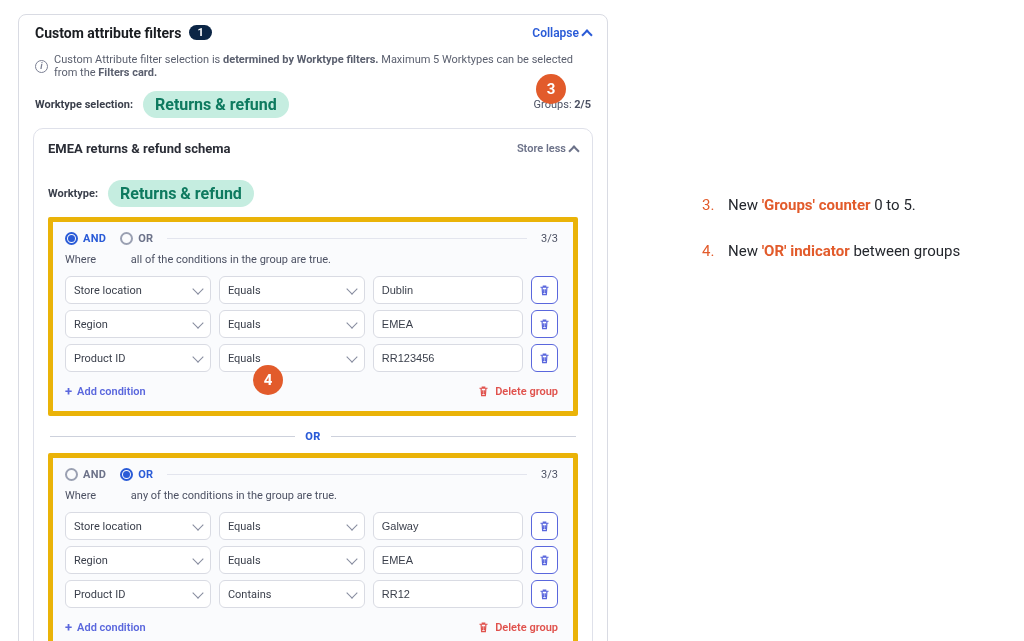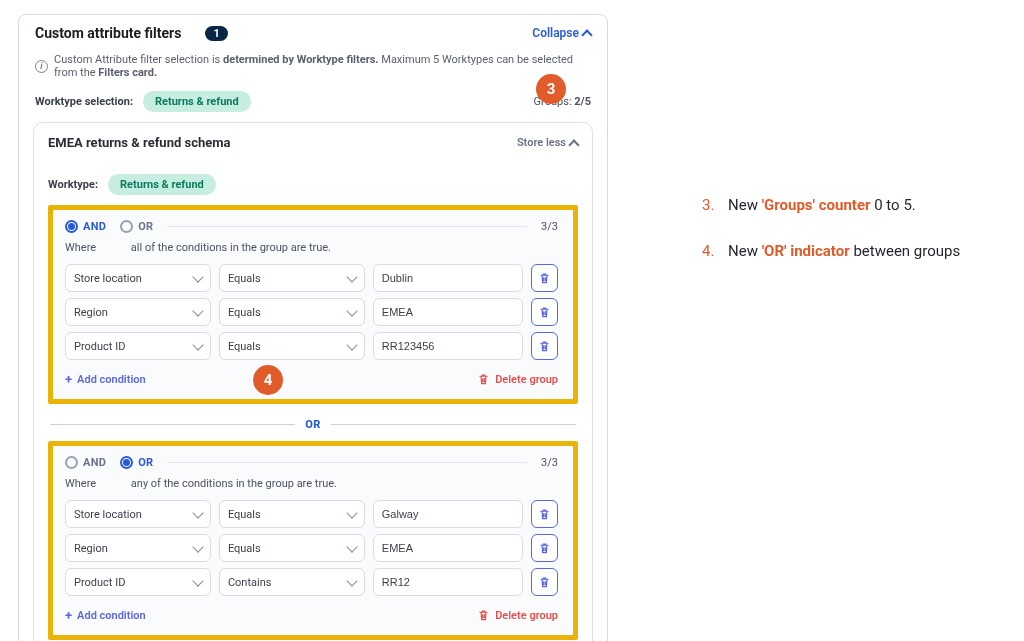--- a/index.html
+++ b/index.html
@@ -1,35 +1,35 @@
 <!DOCTYPE html>
 <html><head>
   <meta charset="utf-8">
   <style>
     * { box-sizing: border-box; margin: 0; padding: 0; }
     body { font-family: -apple-system, BlinkMacSystemFont, "Segoe UI", Roboto, Arial, sans-serif; background: #fff; width: 1024px; height: 641px; position: relative; }
 
     .panel { position: absolute; left: 18px; top: 14px; width: 590px; border: 1px solid #d9dbe3; border-radius: 8px; padding: 0 14px 12px 14px; }
 
     .panel-header { display: flex; align-items: center; justify-content: space-between; padding: 10px 2px 8px 2px; }
-    .panel-title-wrap { display: flex; align-items: flex-end; gap: 24px; }
+    .panel-title-wrap { display: flex; align-items: flex-start; gap: 8px; }
     .panel-title { font-size: 14px; font-weight: 700; color: #1a1d21; }
     .badge-count { background: #0b2545; color: #fff; font-size: 11px; font-weight: 700; border-radius: 999px; padding: 1px 8px; }
     .collapse-link { color: #2a5bd7; font-size: 12px; font-weight: 600; display: flex; align-items: center; gap: 4px; cursor: pointer; }
     .chev-up { display: inline-block; width: 8px; height: 8px; border-left: 2px solid #2a5bd7; border-top: 2px solid #2a5bd7; transform: rotate(45deg); margin-top: 4px; }
     .chev-up.gray { border-color: #6c7289; }
 
     .info-row { display: flex; align-items: center; gap: 6px; font-size: 11px; color: #5a5f6e; padding: 4px 2px 8px 2px; }
     .info-icon { width: 13px; height: 13px; border: 1px solid #7b8094; border-radius: 50%; display: flex; align-items: center; justify-content: center; font-size: 9px; color: #7b8094; font-style: italic; font-weight: 700; flex-shrink: 0; }
     .info-text b { font-weight: 700; }
 
     .wt-row { display: flex; align-items: center; justify-content: space-between; padding: 4px 2px 10px 2px; }
     .wt-left { display: flex; align-items: center; gap: 10px; }
     .wt-label { font-size: 11px; font-weight: 700; color: #3a3f4b; }
-    .pill { background: #c5ede0; color: #0e7a5f; font-size: 11px; font-weight: 700; border-radius: 999px; padding: 4px 12px; display: inline-block; }
+    .pill { background: #c5ede0; color: #0e7a5f; font-size: 16px; font-weight: 700; border-radius: 999px; padding: 4px 12px; display: inline-block; }
     .groups-counter { font-size: 11px; color: #4c5163; }
     .groups-counter b { font-weight: 700; }
 
     .schema-card { border: 1px solid #dfe1ea; border-radius: 10px; padding: 12px 14px; background: #fff; }
     .schema-head { display: flex; align-items: center; justify-content: space-between; }
     .schema-title { font-size: 13px; font-weight: 700; color: #2a2d36; }
     .show-less { font-size: 11px; color: #6c7289; font-weight: 600; display: flex; align-items: center; gap: 4px; cursor: pointer; }
     .schema-sub { display: flex; align-items: center; gap: 10px; margin-top: 24px; margin-bottom: 10px; }
     .schema-sub .wt-label { font-size: 11px; font-weight: 700; color: #3a3f4b; }
 

